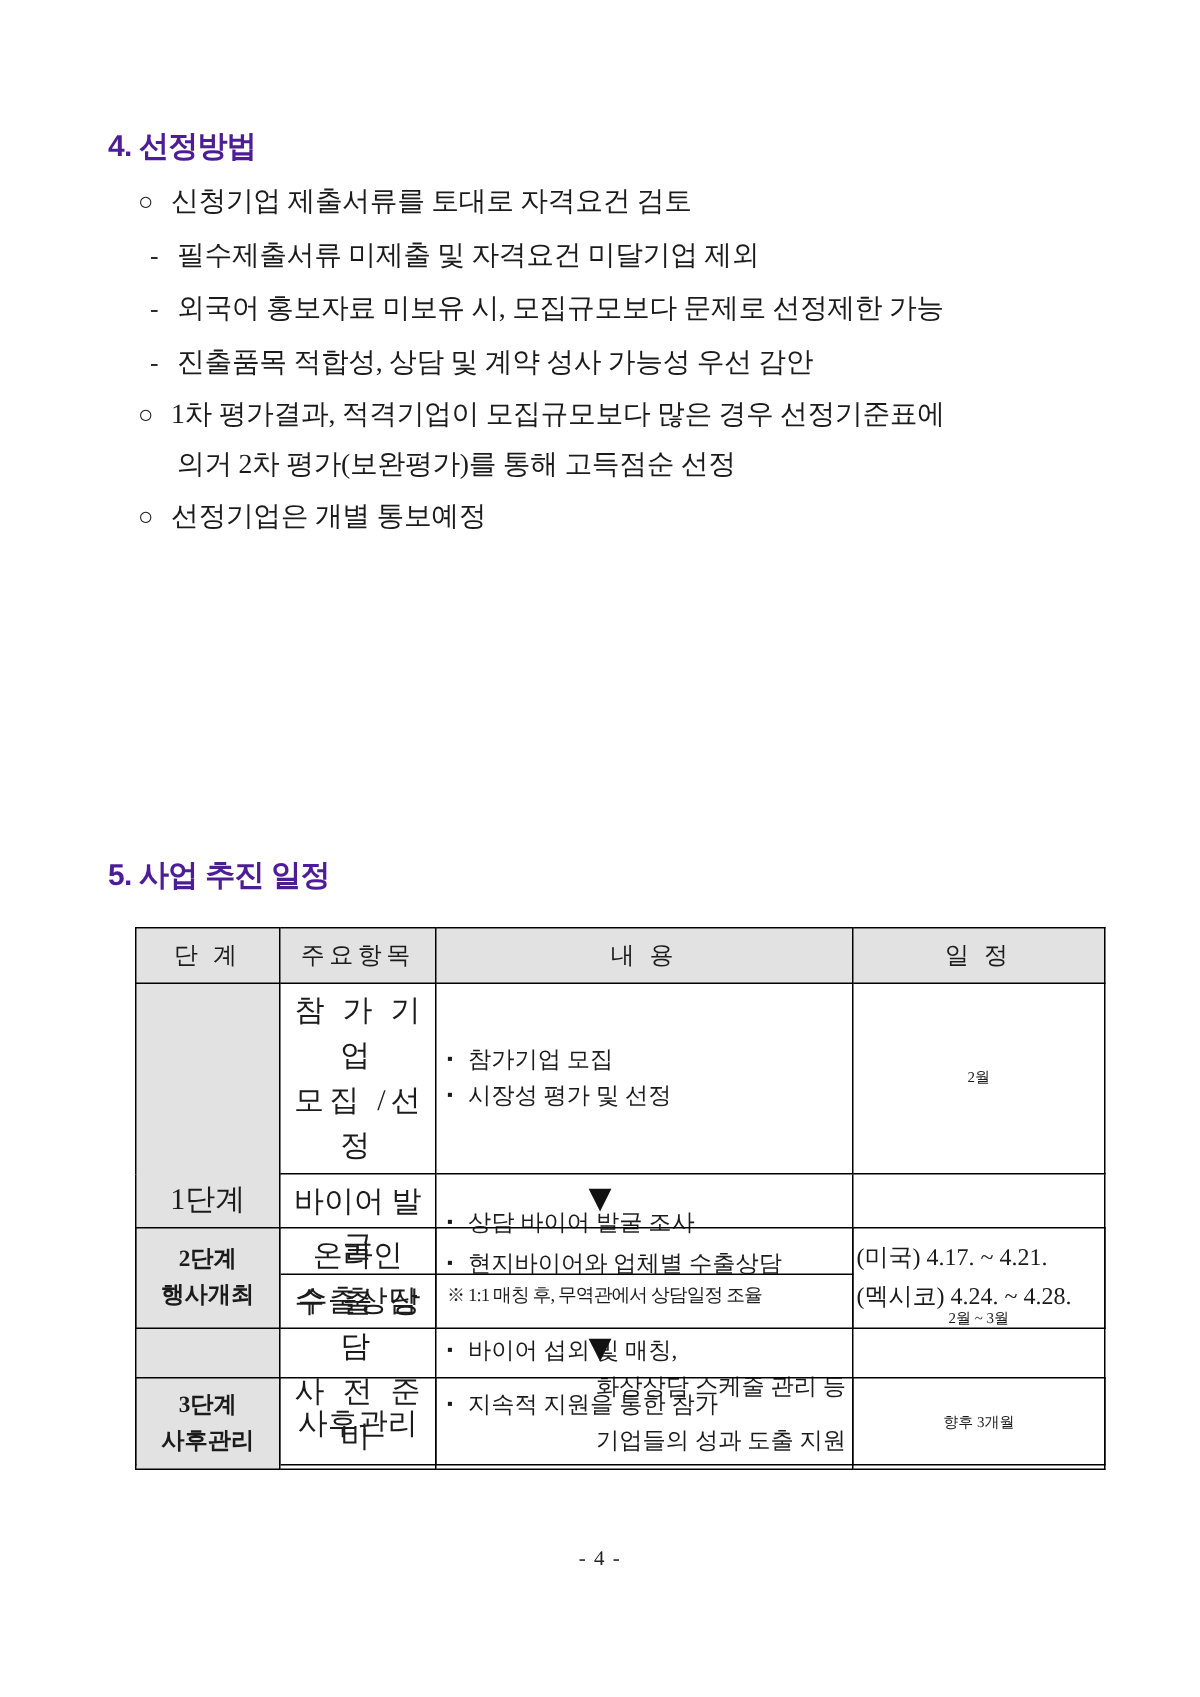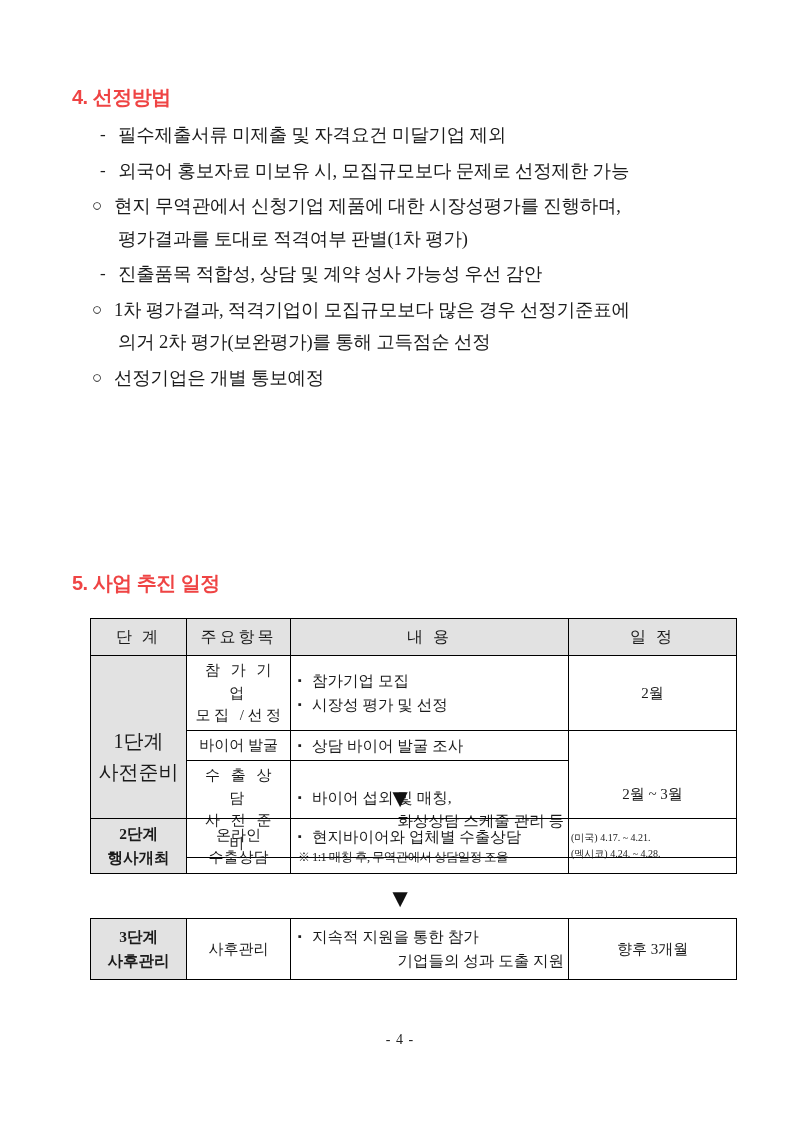--- a/index.html
+++ b/index.html
@@ -22,21 +22,21 @@
     padding: 0;
   }
 
   
   .section-heading {
     position: absolute;
     font-family: "Liberation Sans", "DejaVu Sans", sans-serif;
     font-weight: bold;
     font-size: 20px;
     letter-spacing: -0.5px;
-    color: #ef4444;
+    color: #4c1d95;
     white-space: nowrap;
   }
   #heading-4 { left: 72px; top: 84px; }
   #heading-5 { left: 72px; top: 570px; }
 
   
   .bullet-list {
     position: absolute;
     left: 92px;
     top: 126px;
@@ -107,40 +107,40 @@
 
   td.stage-cell {
     background: #e2e2e2;
     text-align: center;
     font-size: 20px;
     line-height: 1.55;
   }
   td.stage-cell.bold-stage { font-weight: bold; font-size: 15.5px; }
   td.item-cell {
     text-align: center;
-    font-size: 15px;
+    font-size: 20px;
     line-height: 1.5;
   }
   td.item-cell .spread { letter-spacing: 3.5px; padding-left: 3px; }
   td.content-cell {
     text-align: left;
     font-size: 15.5px;
     line-height: 1.52;
     padding-left: 7px;
   }
   td.date-cell {
     text-align: center;
-    font-size: 15px;
+    font-size: 10px;
     line-height: 1.6;
   }
   td.date-cell.left-date {
     text-align: left;
     padding-left: 2px;
     white-space: nowrap;
-    font-size: 10px;
+    font-size: 16px;
   }
   .sq-bullet {
     display: inline-block;
     width: 14px;
     font-size: 11px;
     vertical-align: 2px;
   }
   .content-line { display: block; white-space: nowrap; }
   .content-line.indent { padding-left: 16px; text-align: right; }
   .note-line {
@@ -182,28 +182,28 @@
   }
 </style>
 </head>
 <body>
 
 <div class="page">
 
   <div class="section-heading" id="heading-4">4. 선정방법</div>
 
   <ul class="bullet-list">
+    <li class="bullet-item level-circle">
+      <span class="marker">○</span><span class="body">신청기업 제출서류를 토대로 자격요건 검토</span>
+    </li>
     <li class="bullet-item level-dash">
       <span class="marker">-</span><span class="body">필수제출서류 미제출 및 자격요건 미달기업 제외</span>
     </li>
     <li class="bullet-item level-dash">
       <span class="marker">-</span><span class="body">외국어 홍보자료 미보유 시, 모집규모보다 문제로 선정제한 가능</span>
-    </li>
-    <li class="bullet-item level-circle">
-      <span class="marker">○</span><span class="body"><span>현지 무역관에서 신청기업 제품에 대한 시장성평가를 진행하며,</span><span class="line2">평가결과를 토대로 적격여부 판별(1차 평가)</span></span>
     </li>
     <li class="bullet-item level-dash">
       <span class="marker">-</span><span class="body">진출품목 적합성, 상담 및 계약 성사 가능성 우선 감안</span>
     </li>
     <li class="bullet-item level-circle">
       <span class="marker">○</span><span class="body"><span>1차 평가결과, 적격기업이 모집규모보다 많은 경우 선정기준표에</span><span class="line2">의거 2차 평가(보완평가)를 통해 고득점순 선정</span></span>
     </li>
     <li class="bullet-item level-circle">
       <span class="marker">○</span><span class="body">선정기업은 개별 통보예정</span>
     </li>

